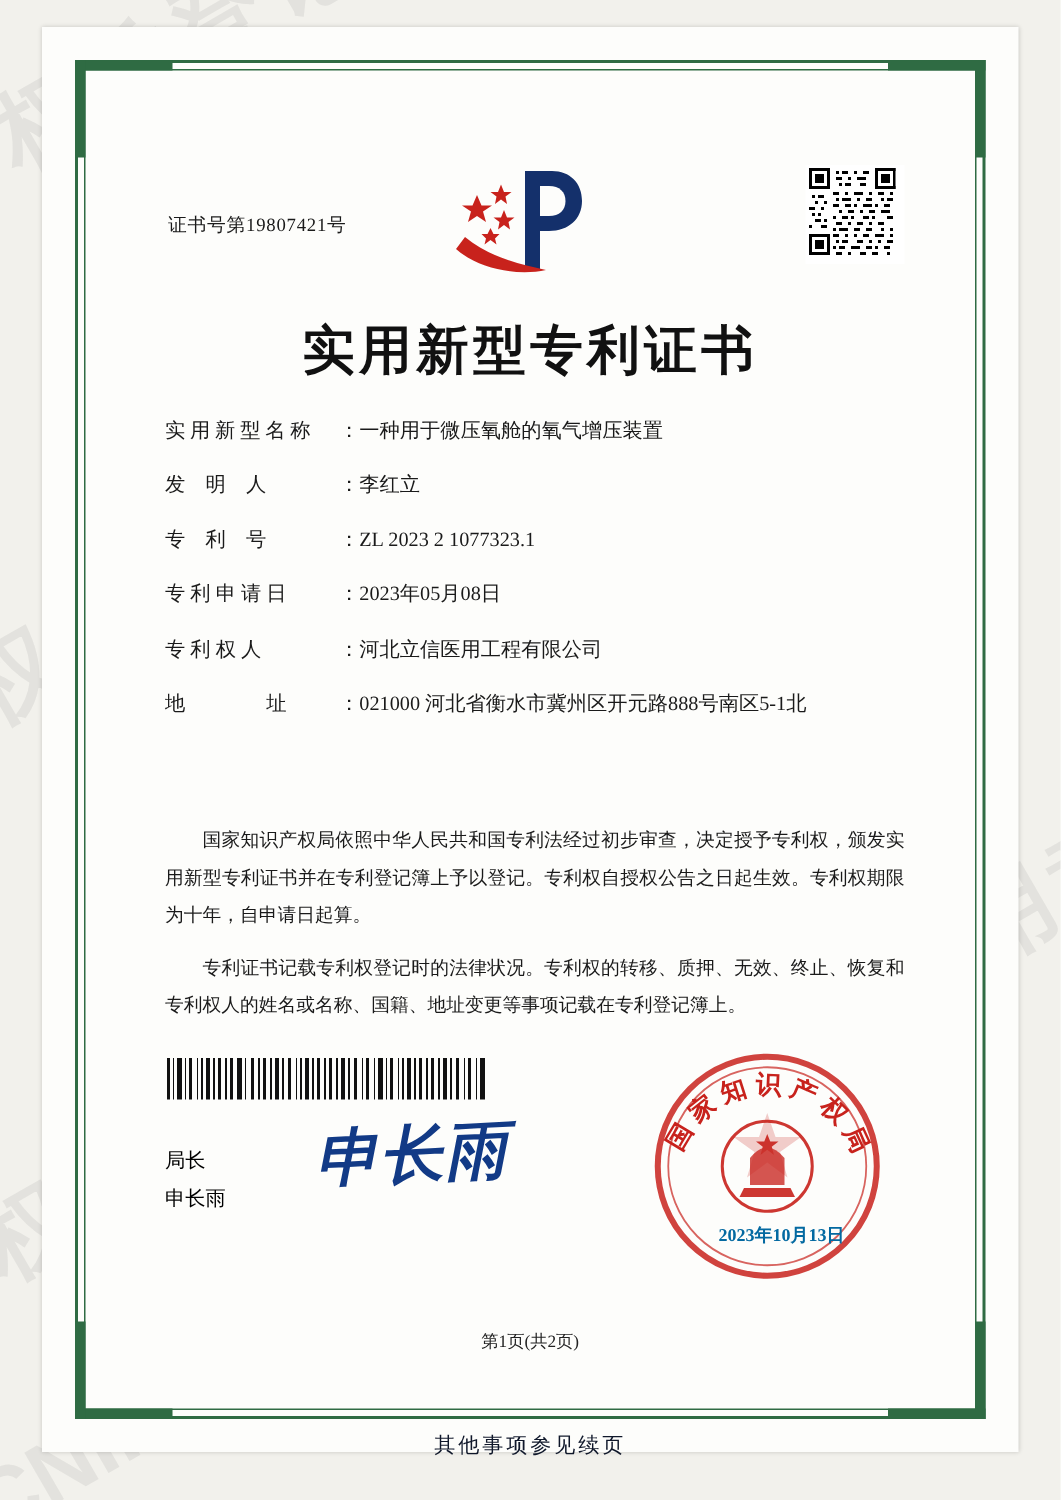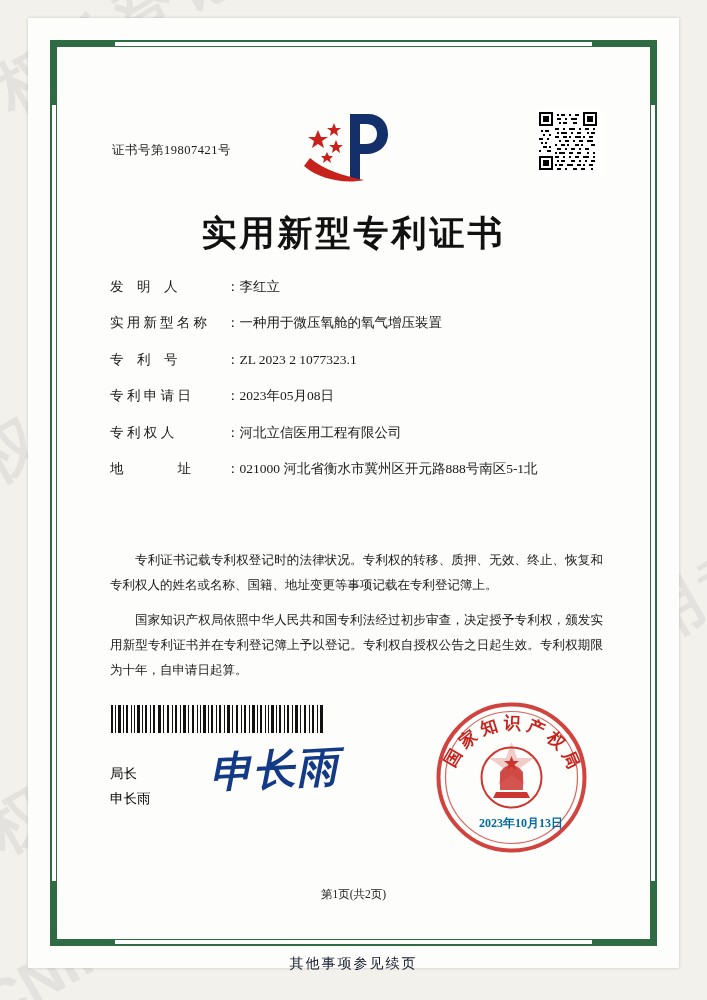--- a/index.html
+++ b/index.html
@@ -265,48 +265,48 @@
         </g>
       </svg>
     </div>
 
     <div class="cert-no">证书号第19807421号</div>
 
     <div class="title">实用新型专利证书</div>
 
     <div class="fields">
       <div class="row">
+        <span class="lbl sp2">实用新型名称</span>
+        <span class="val">：一种用于微压氧舱的氧气增压装置</span>
+      </div>
+      <div class="row">
         <span class="lbl">发　明　人</span>
         <span class="val">：李红立</span>
       </div>
       <div class="row">
-        <span class="lbl sp2">实用新型名称</span>
-        <span class="val">：一种用于微压氧舱的氧气增压装置</span>
-      </div>
-      <div class="row">
         <span class="lbl">专　利　号</span>
         <span class="val">：ZL 2023 2 1077323.1</span>
       </div>
       <div class="row">
         <span class="lbl">专 利 申 请 日</span>
         <span class="val">：2023年05月08日</span>
       </div>
       <div class="row">
         <span class="lbl">专 利 权 人</span>
         <span class="val">：河北立信医用工程有限公司</span>
       </div>
       <div class="row">
         <span class="lbl">地　　　　址</span>
         <span class="val">：021000 河北省衡水市冀州区开元路888号南区5-1北</span>
       </div>
     </div>
 
     <div class="paras">
+      <div class="para">国家知识产权局依照中华人民共和国专利法经过初步审查，决定授予专利权，颁发实用新型专利证书并在专利登记簿上予以登记。专利权自授权公告之日起生效。专利权期限为十年，自申请日起算。</div>
       <div class="para">专利证书记载专利权登记时的法律状况。专利权的转移、质押、无效、终止、恢复和专利权人的姓名或名称、国籍、地址变更等事项记载在专利登记簿上。</div>
-      <div class="para">国家知识产权局依照中华人民共和国专利法经过初步审查，决定授予专利权，颁发实用新型专利证书并在专利登记簿上予以登记。专利权自授权公告之日起生效。专利权期限为十年，自申请日起算。</div>
     </div>
 
     <div class="barcode">
       <svg viewBox="0 0 215 28" width="215" height="28" shape-rendering="crispEdges">
         <rect width="215" height="28" fill="#fdfdfb"></rect>
         <g fill="#111">
           <rect x="1" y="0" width="2" height="28"></rect>
             <rect x="5" y="0" width="1" height="28"></rect>
           <rect x="8" y="0" width="3" height="28"></rect>
             <rect x="13" y="0" width="1" height="28"></rect>

